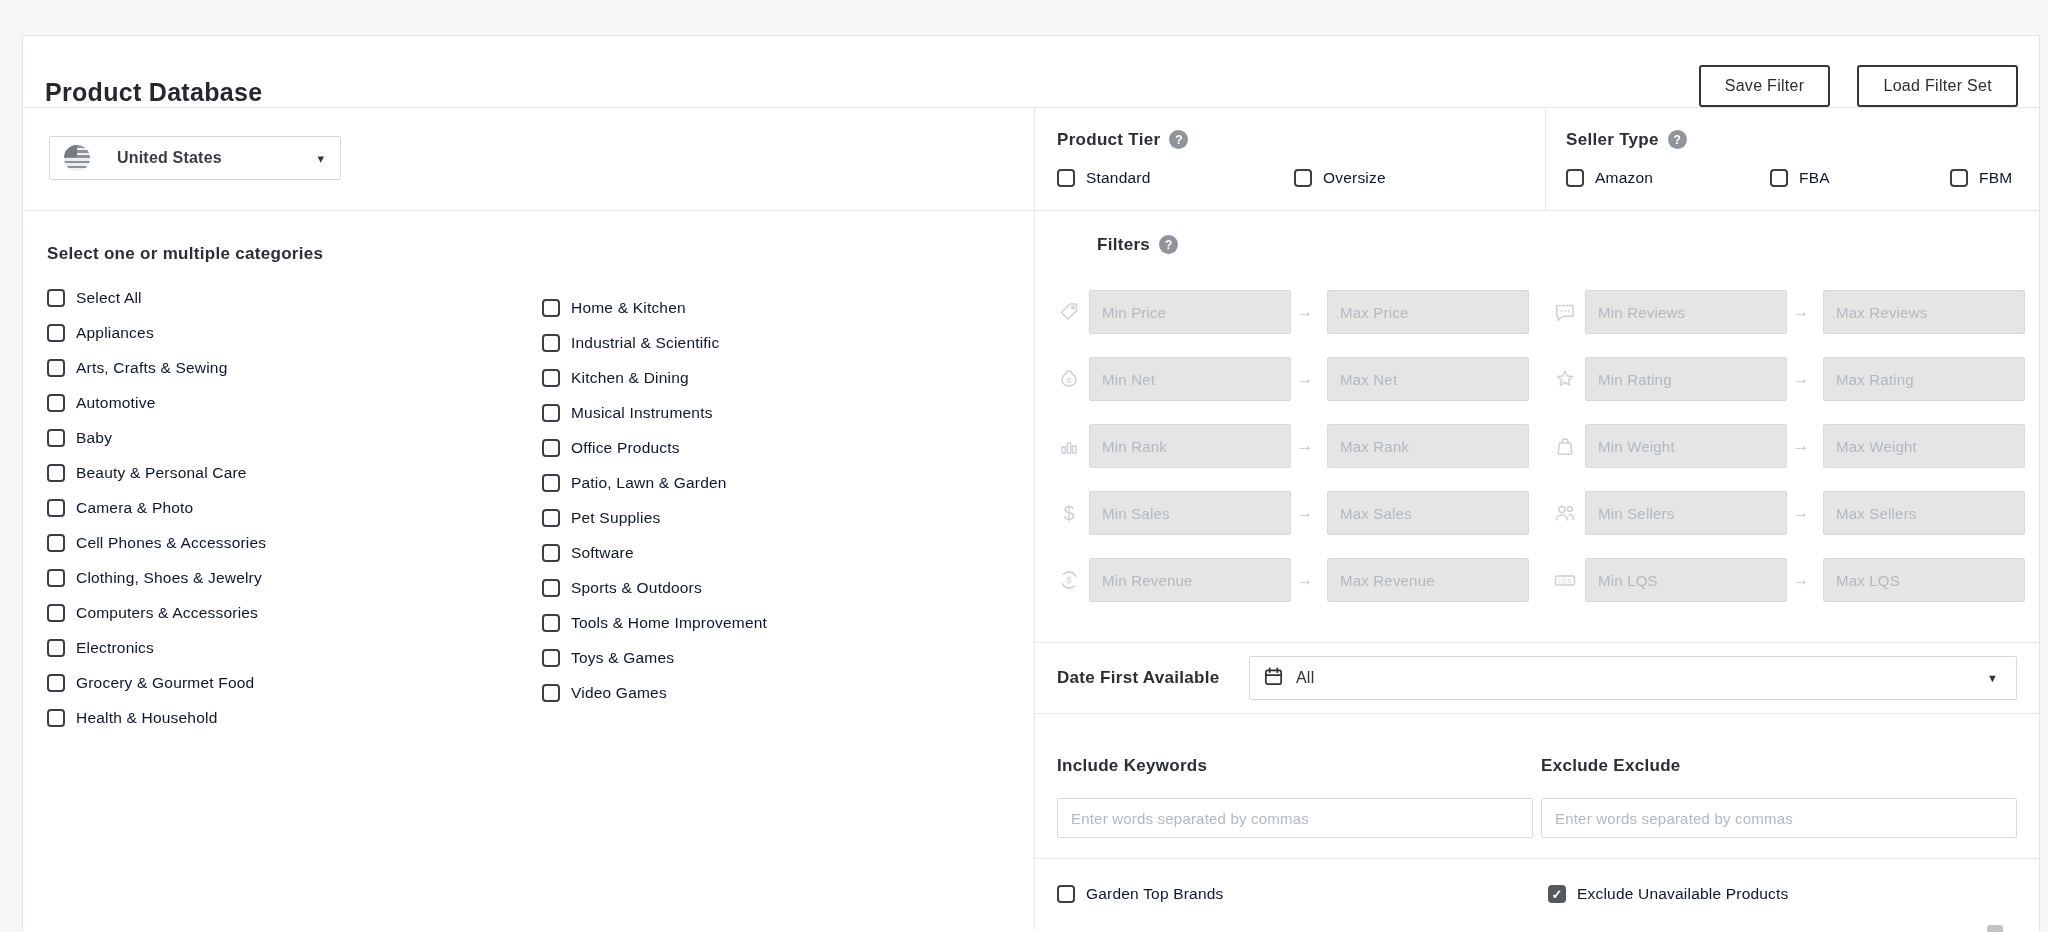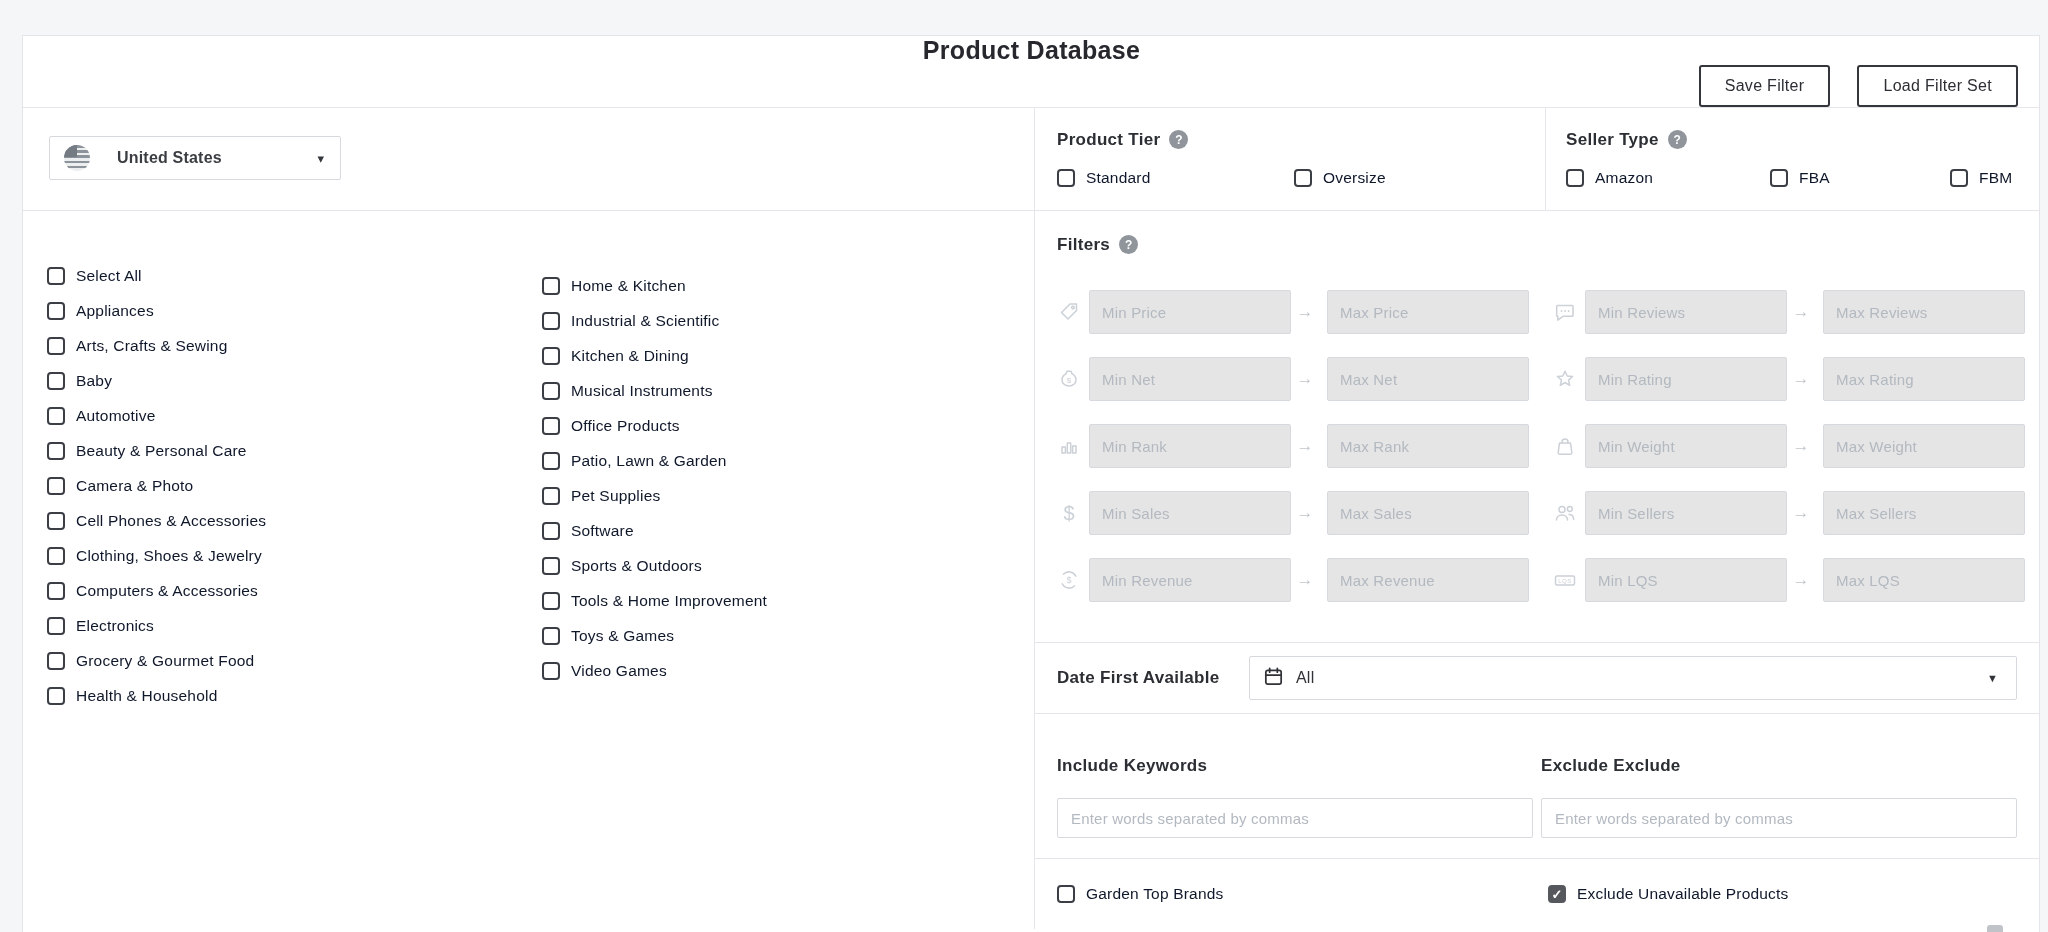--- a/index.html
+++ b/index.html
@@ -10,21 +10,21 @@
     color:#33363b;
     -webkit-font-smoothing:antialiased;
   }
   .card{
     position:absolute;left:22px;top:35px;width:2018px;height:940px;
     background:#fff;border:1px solid #e2e5e9;box-sizing:border-box;
   }
   
   .card-header{
     height:72px;border-bottom:1px solid #e4e7ea;
-    display:flex;align-items:center;padding:0 21px 0 22px;box-sizing:border-box;flex-direction:column;
+    display:flex;align-items:flex-end;padding:0 21px 0 22px;box-sizing:border-box;
   }
   .page-title{font-size:25px;font-weight:700;letter-spacing:.3px;color:#26282d;}
   .header-actions{margin-left:auto;display:flex;gap:27px;}
   .btn{
     height:42px;padding:0 24px;background:#fff;border:2px solid #33363b;border-radius:3px;
     font-family:inherit;font-size:16px;font-weight:500;letter-spacing:.3px;color:#2b2e33;
     display:flex;align-items:center;cursor:pointer;
   }
   
   .top-row{display:flex;height:103px;border-bottom:1px solid #e4e7ea;box-sizing:border-box;}
@@ -65,21 +65,21 @@
   .left-panel{width:1012px;border-right:1px solid #e4e7ea;box-sizing:border-box;padding:32px 0 0 24px;}
   .cat-heading{font-size:17px;font-weight:700;letter-spacing:.3px;color:#2b2e33;line-height:22px;}
   .cat-cols{display:flex;margin-top:24px;}
   .cat-col{display:flex;flex-direction:column;}
   .cat-col .cb-item{margin-bottom:17px;}
   .col1{width:495px;}
   .col2{margin-top:10px;}
   .right-panel{flex:1;min-width:0;}
   
   .filters-block{padding:24px 22px 40px 22px;border-bottom:1px solid #e4e7ea;}
-  .filters-head{margin-bottom:36px;}
+  .filters-head{margin-bottom:36px;margin-left:40px;}
   .filters-grid{display:grid;grid-template-columns:464px 464px;column-gap:32px;row-gap:23px;}
   .f-row{display:flex;align-items:center;height:44px;}
   .f-icon{width:24px;height:24px;flex:0 0 24px;display:flex;align-items:center;justify-content:center;}
   .f-icon svg{width:24px;height:24px;stroke:#ccd1d7;fill:none;stroke-width:1.5;stroke-linecap:round;stroke-linejoin:round;}
   .f-icon svg text{fill:#ccd1d7;stroke:none;font-family:"Liberation Sans",sans-serif;}
   .f-icon .glyph{font-size:20px;color:#ccd1d7;line-height:1;}
   .f-input{
     width:202px;height:44px;box-sizing:border-box;margin-left:8px;
     border:1px solid #d6dade;border-radius:2px;padding:0 12px;
     font-family:inherit;font-size:15px;letter-spacing:.2px;color:#3a3d42;background:#e5e5e5;
@@ -166,46 +166,47 @@
           <span class="cb"></span>
           <span class="cb-label">FBM</span>
         </label>
       </div>
     </div>
   </div>
 
   <div class="main-row">
 
     <div class="left-panel">
+      <div class="cat-heading">Select one or multiple categories</div>
       <div class="cat-cols">
         <div class="cat-col col1">
 
             <label class="cb-item">
               <span class="cb"></span>
               <span class="cb-label">Select All</span>
             </label>
 
             <label class="cb-item">
               <span class="cb"></span>
               <span class="cb-label">Appliances</span>
             </label>
 
             <label class="cb-item">
               <span class="cb"></span>
               <span class="cb-label">Arts, Crafts &amp; Sewing</span>
             </label>
 
             <label class="cb-item">
               <span class="cb"></span>
+              <span class="cb-label">Automotive</span>
+            </label>
+
+            <label class="cb-item">
+              <span class="cb"></span>
               <span class="cb-label">Baby</span>
-            </label>
-
-            <label class="cb-item">
-              <span class="cb"></span>
-              <span class="cb-label">Automotive</span>
             </label>
 
             <label class="cb-item">
               <span class="cb"></span>
               <span class="cb-label">Beauty &amp; Personal Care</span>
             </label>
 
             <label class="cb-item">
               <span class="cb"></span>
               <span class="cb-label">Camera &amp; Photo</span>

